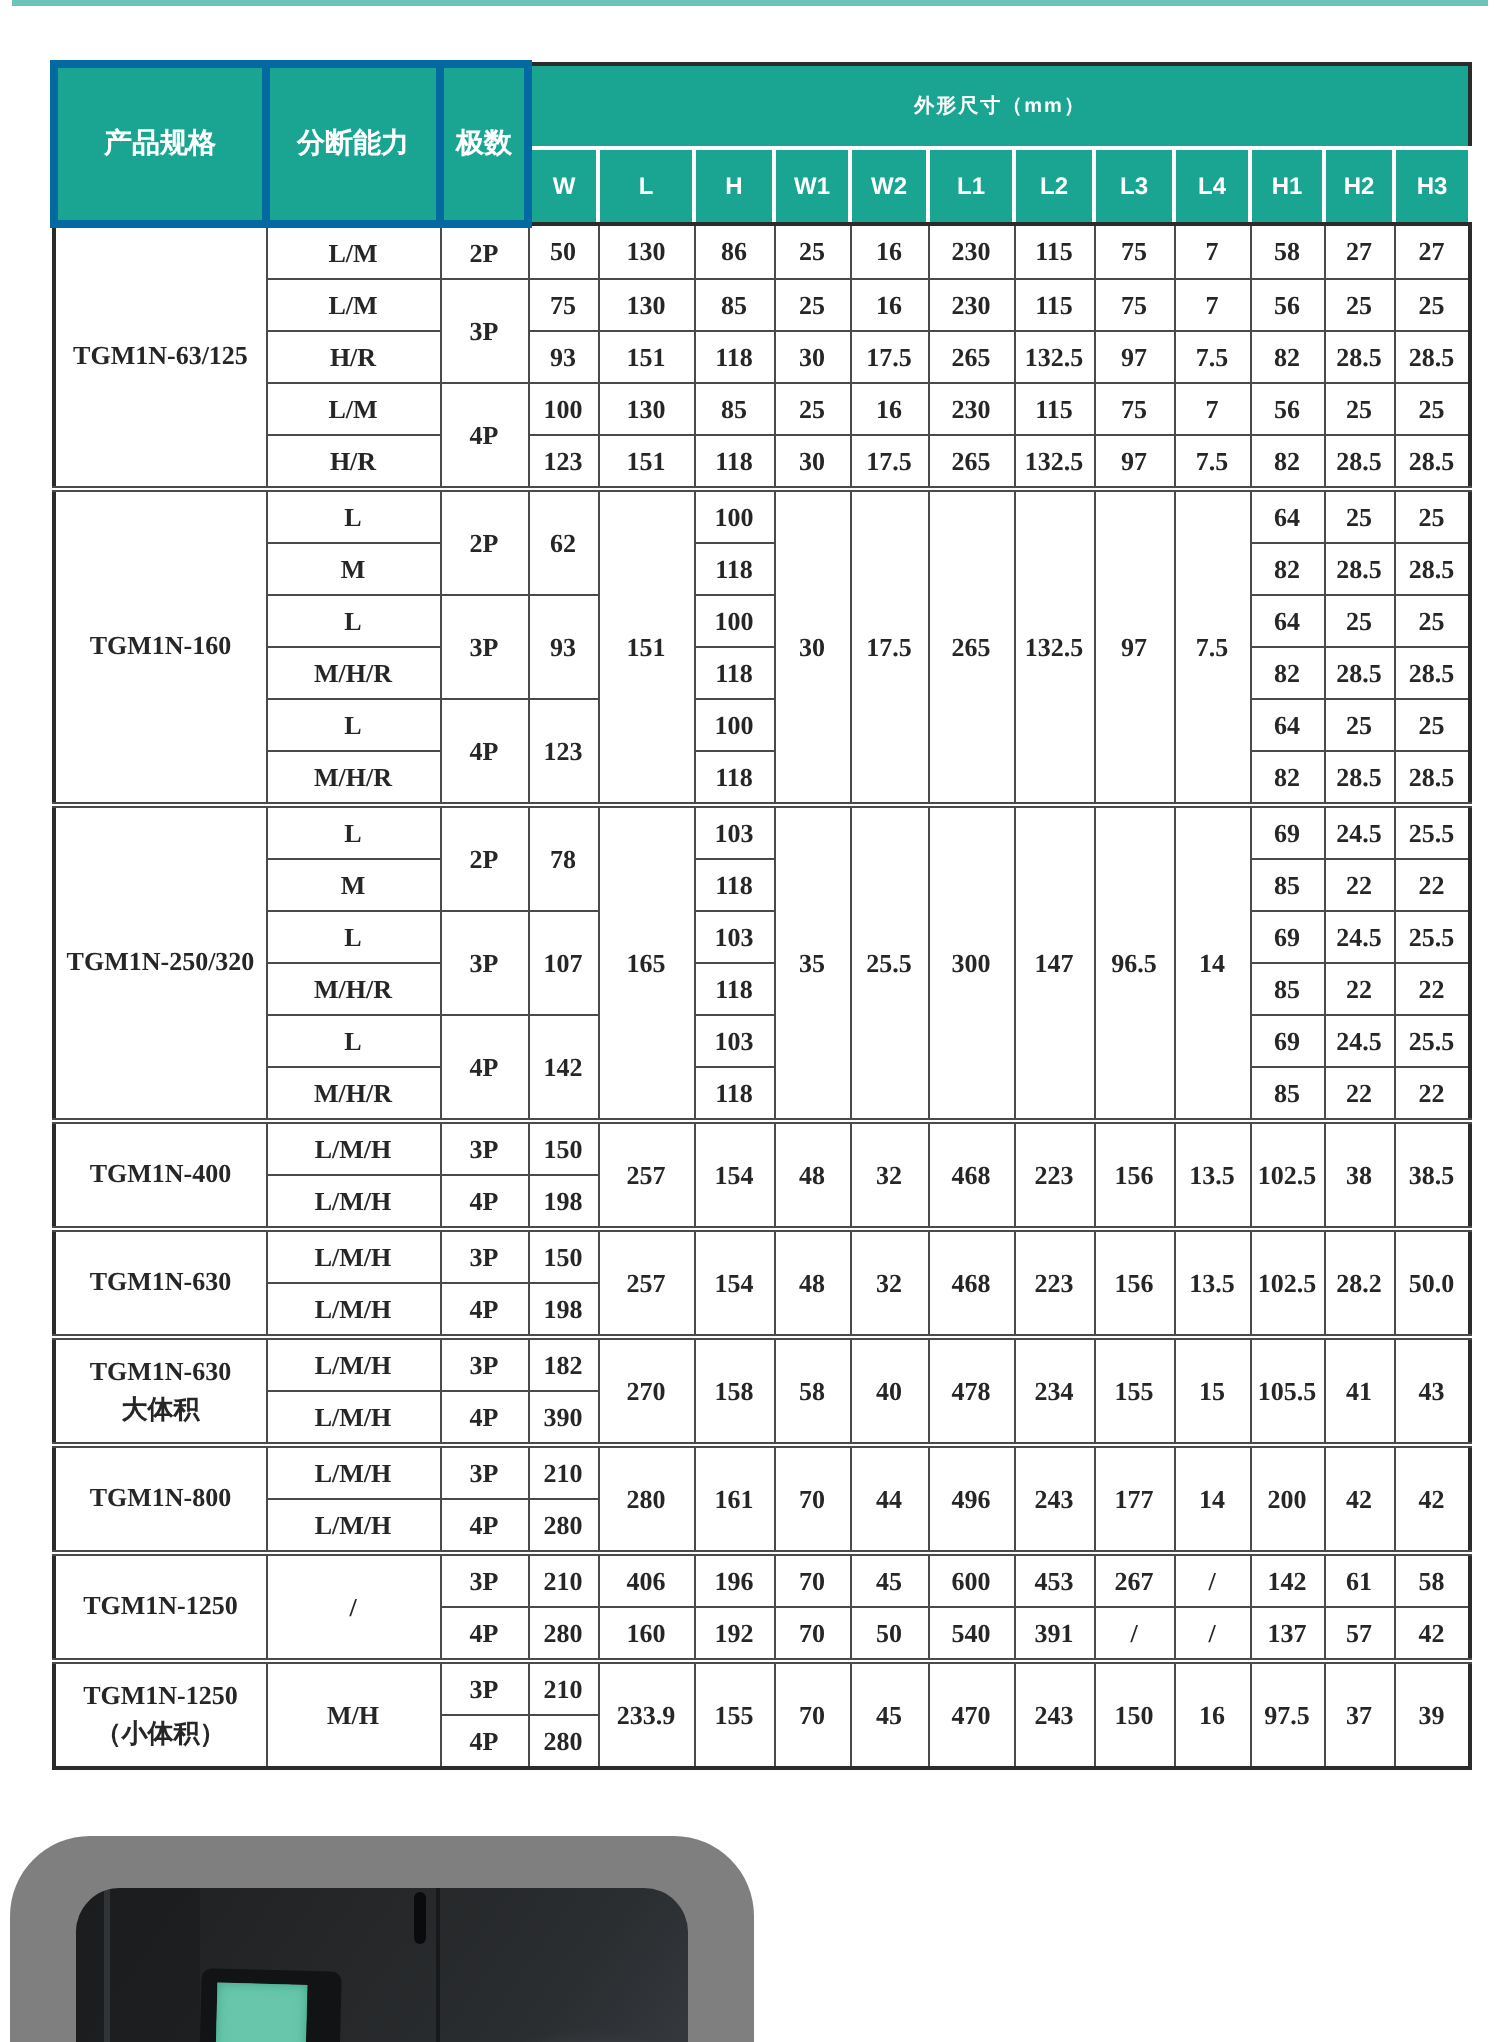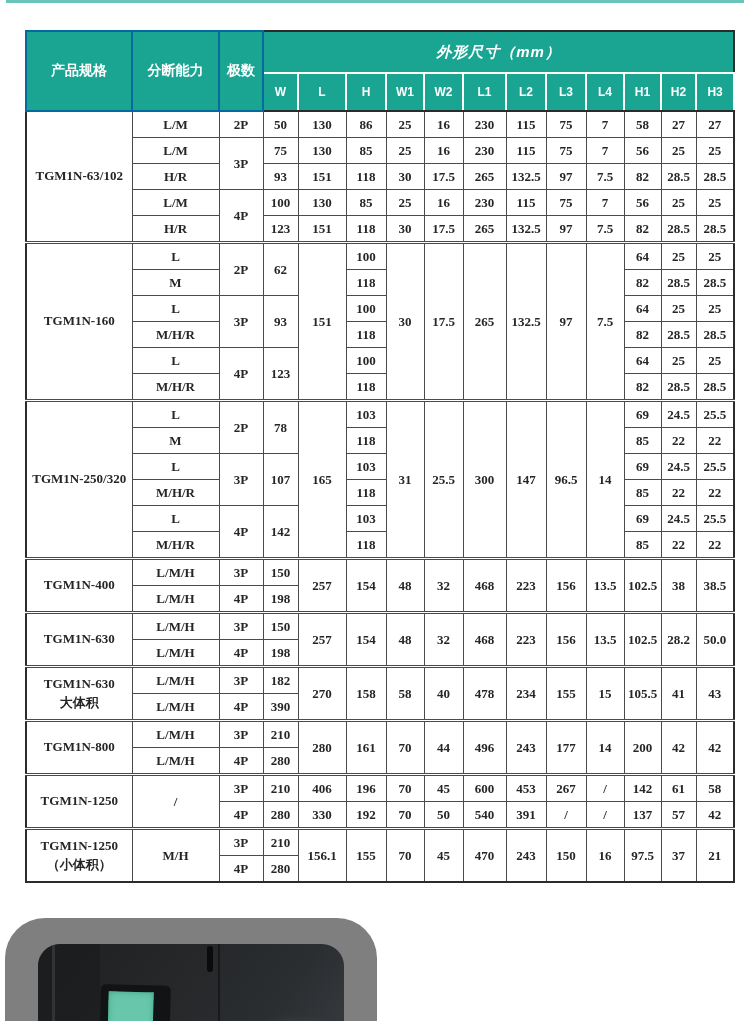--- a/index.html
+++ b/index.html
@@ -14,22 +14,22 @@
   .tbl-wrap{position:absolute;left:25px;top:30px;width:708px;}
   table.dims{
     table-layout:fixed;border-collapse:collapse;width:708px;
     border:2px solid #2b2b2b;
   }
   table.dims th{
     background:#1aa593;color:#fff;font-weight:bold;
     font-family:"Liberation Sans","DejaVu Sans",sans-serif;
     padding:0;text-align:center;vertical-align:middle;
   }
-  th.hz{font-size:15px;letter-spacing:1px;height:40px;font-style:italic;}
-  th.left3{border:2px solid #0369a1;font-size:14px;}
+  th.hz{font-size:10px;letter-spacing:1px;height:40px;}
+  th.left3{border:4px solid #0369a1;font-size:14px;}
   th.dims-span{border-left:2px solid #2b2b2b;border-bottom:2px solid #fff;border-right:2px solid #2b2b2b;}
   th.dim{
     border:2px solid #fff;border-bottom:2px solid #2b2b2b;
     font-size:12px;height:36px;
     font-family:"Liberation Serif","DejaVu Serif",serif;
   }
   table.dims td{
     border:1px solid #4a4a4a;background:#fff;color:#262626;
     text-align:center;vertical-align:middle;
     font-size:13px;font-weight:bold;height:25px;padding:0;
@@ -120,21 +120,21 @@
           <th class="dim">L2</th>
           <th class="dim">L3</th>
           <th class="dim">L4</th>
           <th class="dim">H1</th>
           <th class="dim">H2</th>
           <th class="dim">H3</th>
         </tr>
       </thead>
       <tbody>
           <tr>
-            <td rowspan="5" class="prod">TGM1N-63/102</td>
+            <td rowspan="5" class="prod">TGM1N-63/125</td>
             <td>L/M</td>
             <td>2P</td>
             <td>50</td>
             <td>130</td>
             <td>86</td>
             <td>25</td>
             <td>16</td>
             <td>230</td>
             <td>115</td>
             <td>75</td>
@@ -261,21 +261,21 @@
             <td>28.5</td>
             <td>28.5</td>
           </tr>
           <tr class="blk-first">
             <td rowspan="6" class="prod">TGM1N-250/320</td>
             <td>L</td>
             <td rowspan="2">2P</td>
             <td rowspan="2">78</td>
             <td rowspan="6">165</td>
             <td>103</td>
-            <td rowspan="6">31</td>
+            <td rowspan="6">35</td>
             <td rowspan="6">25.5</td>
             <td rowspan="6">300</td>
             <td rowspan="6">147</td>
             <td rowspan="6">96.5</td>
             <td rowspan="6">14</td>
             <td>69</td>
             <td>24.5</td>
             <td>25.5</td>
           </tr>
           <tr>
@@ -419,49 +419,49 @@
             <td>453</td>
             <td>267</td>
             <td>/</td>
             <td>142</td>
             <td>61</td>
             <td>58</td>
           </tr>
           <tr>
             <td>4P</td>
             <td>280</td>
-            <td>330</td>
+            <td>160</td>
             <td>192</td>
             <td>70</td>
             <td>50</td>
             <td>540</td>
             <td>391</td>
             <td>/</td>
             <td>/</td>
             <td>137</td>
             <td>57</td>
             <td>42</td>
           </tr>
           <tr class="blk-first">
             <td rowspan="2" class="prod">TGM1N-1250
 （小体积）</td>
             <td rowspan="2">M/H</td>
             <td>3P</td>
             <td>210</td>
-            <td rowspan="2">156.1</td>
+            <td rowspan="2">233.9</td>
             <td rowspan="2">155</td>
             <td rowspan="2">70</td>
             <td rowspan="2">45</td>
             <td rowspan="2">470</td>
             <td rowspan="2">243</td>
             <td rowspan="2">150</td>
             <td rowspan="2">16</td>
             <td rowspan="2">97.5</td>
             <td rowspan="2">37</td>
-            <td rowspan="2">21</td>
+            <td rowspan="2">39</td>
           </tr>
           <tr>
             <td>4P</td>
             <td>280</td>
           </tr>
         </tbody>
     </table>
   </div>
 
   <div class="photo-card">

